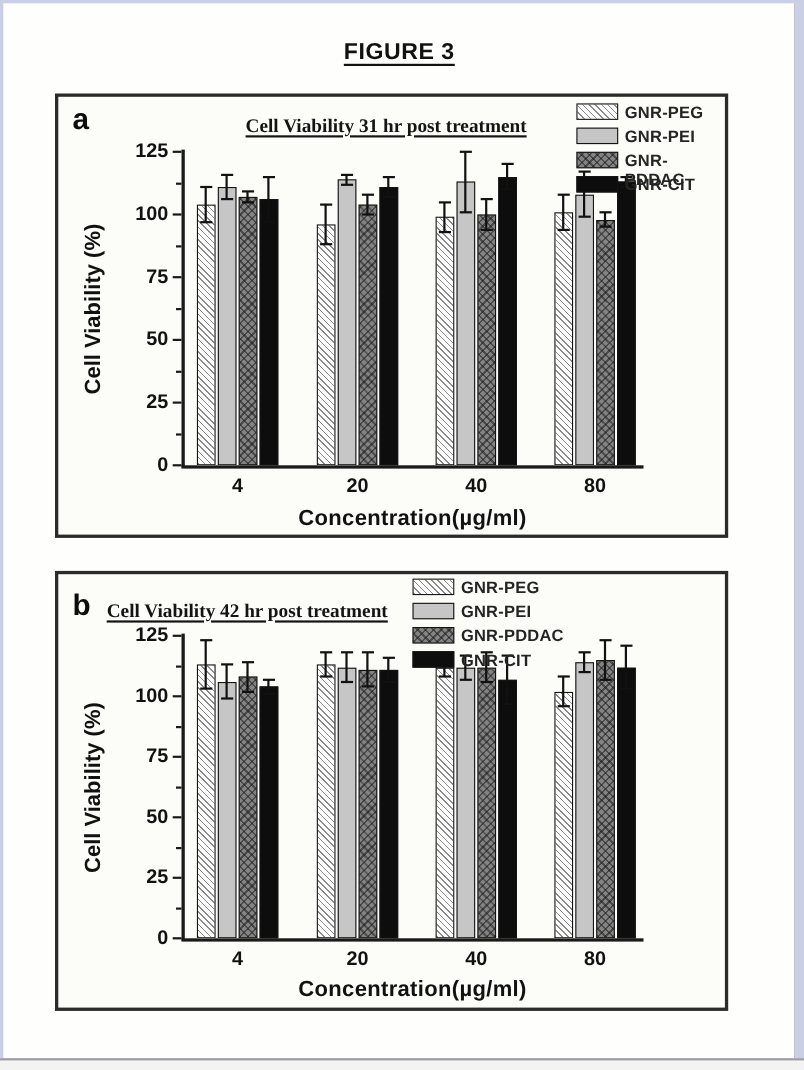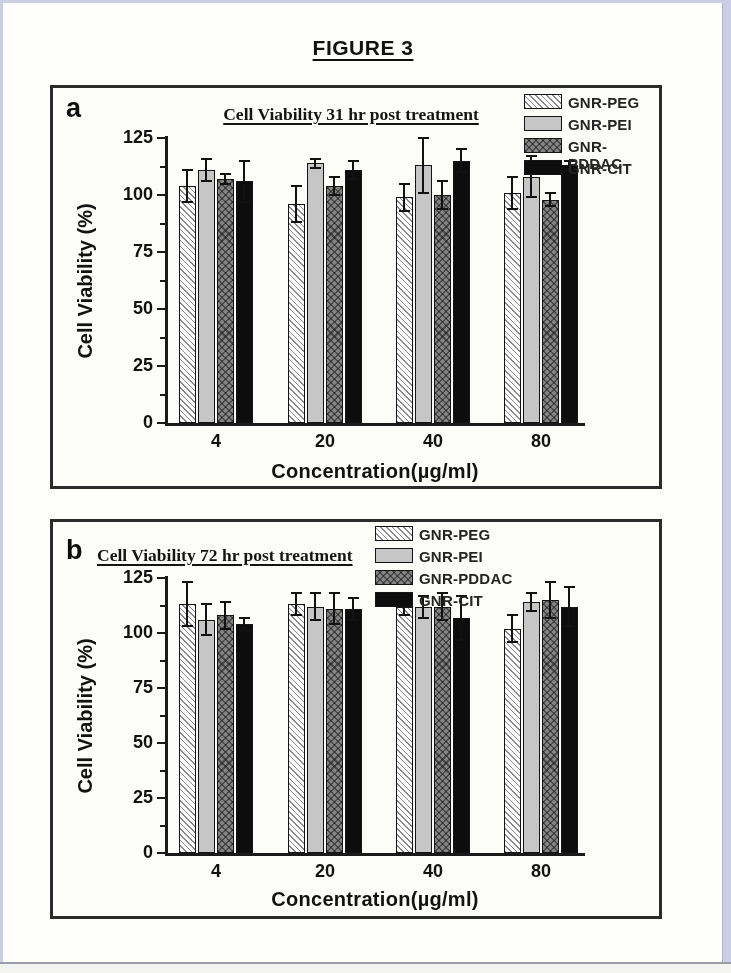--- a/index.html
+++ b/index.html
@@ -178,21 +178,21 @@
           <div class="legend-row">
             <div class="legend-swatch bar-solid-black"></div>
             <div class="legend-label">GNR-CIT</div>
           </div>
         </div>
       </div>
   </div>
 
   <div class="panel panel-b" id="panel-b">
     <div class="panel-letter">b</div>
-    <div class="chart-title">Cell Viability 72 hr post treatment</div>
+    <div class="chart-title">Cell Viability 42 hr post treatment</div>
     <div class="y-title" style="left:32px; top:194px;">Cell Viability (%)</div>
     <div class="x-title" style="top:366px;">Concentration(µg/ml)</div>
     <div id="plot-b">
         <div class="axis-v" style="left: 112px; top: 54px; height: 279px;"></div>
         <div class="axis-h" style="left: 112px; top: 331px; width: 420px;"></div>
         <div class="ytick" style="left: 104px; top: 330px;"></div>
         <div class="ylab" style="left: 36px; top: 320px;">0</div>
         <div class="ytick" style="left: 104px; top: 275px;"></div>
         <div class="ylab" style="left: 36px; top: 265px;">25</div>
         <div class="ytick" style="left: 104px; top: 220px;"></div>

